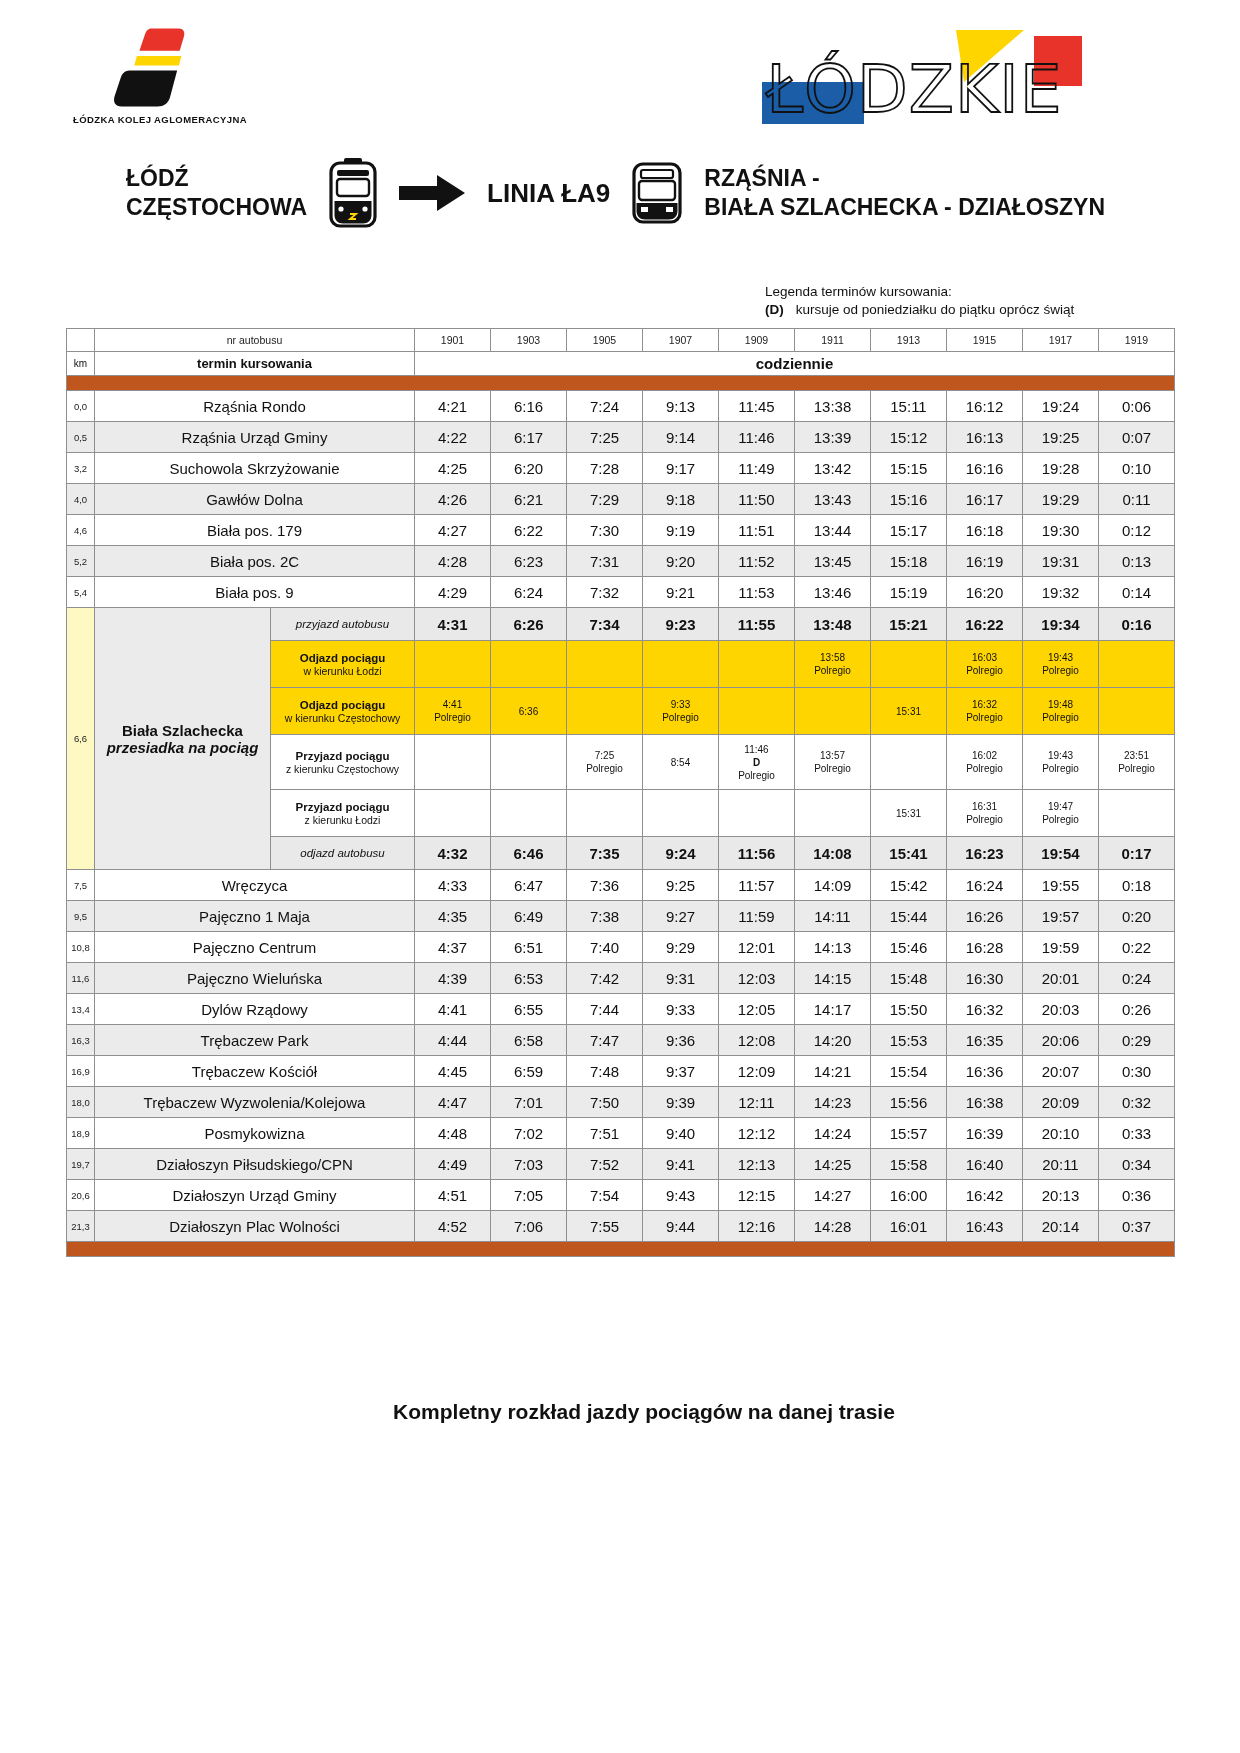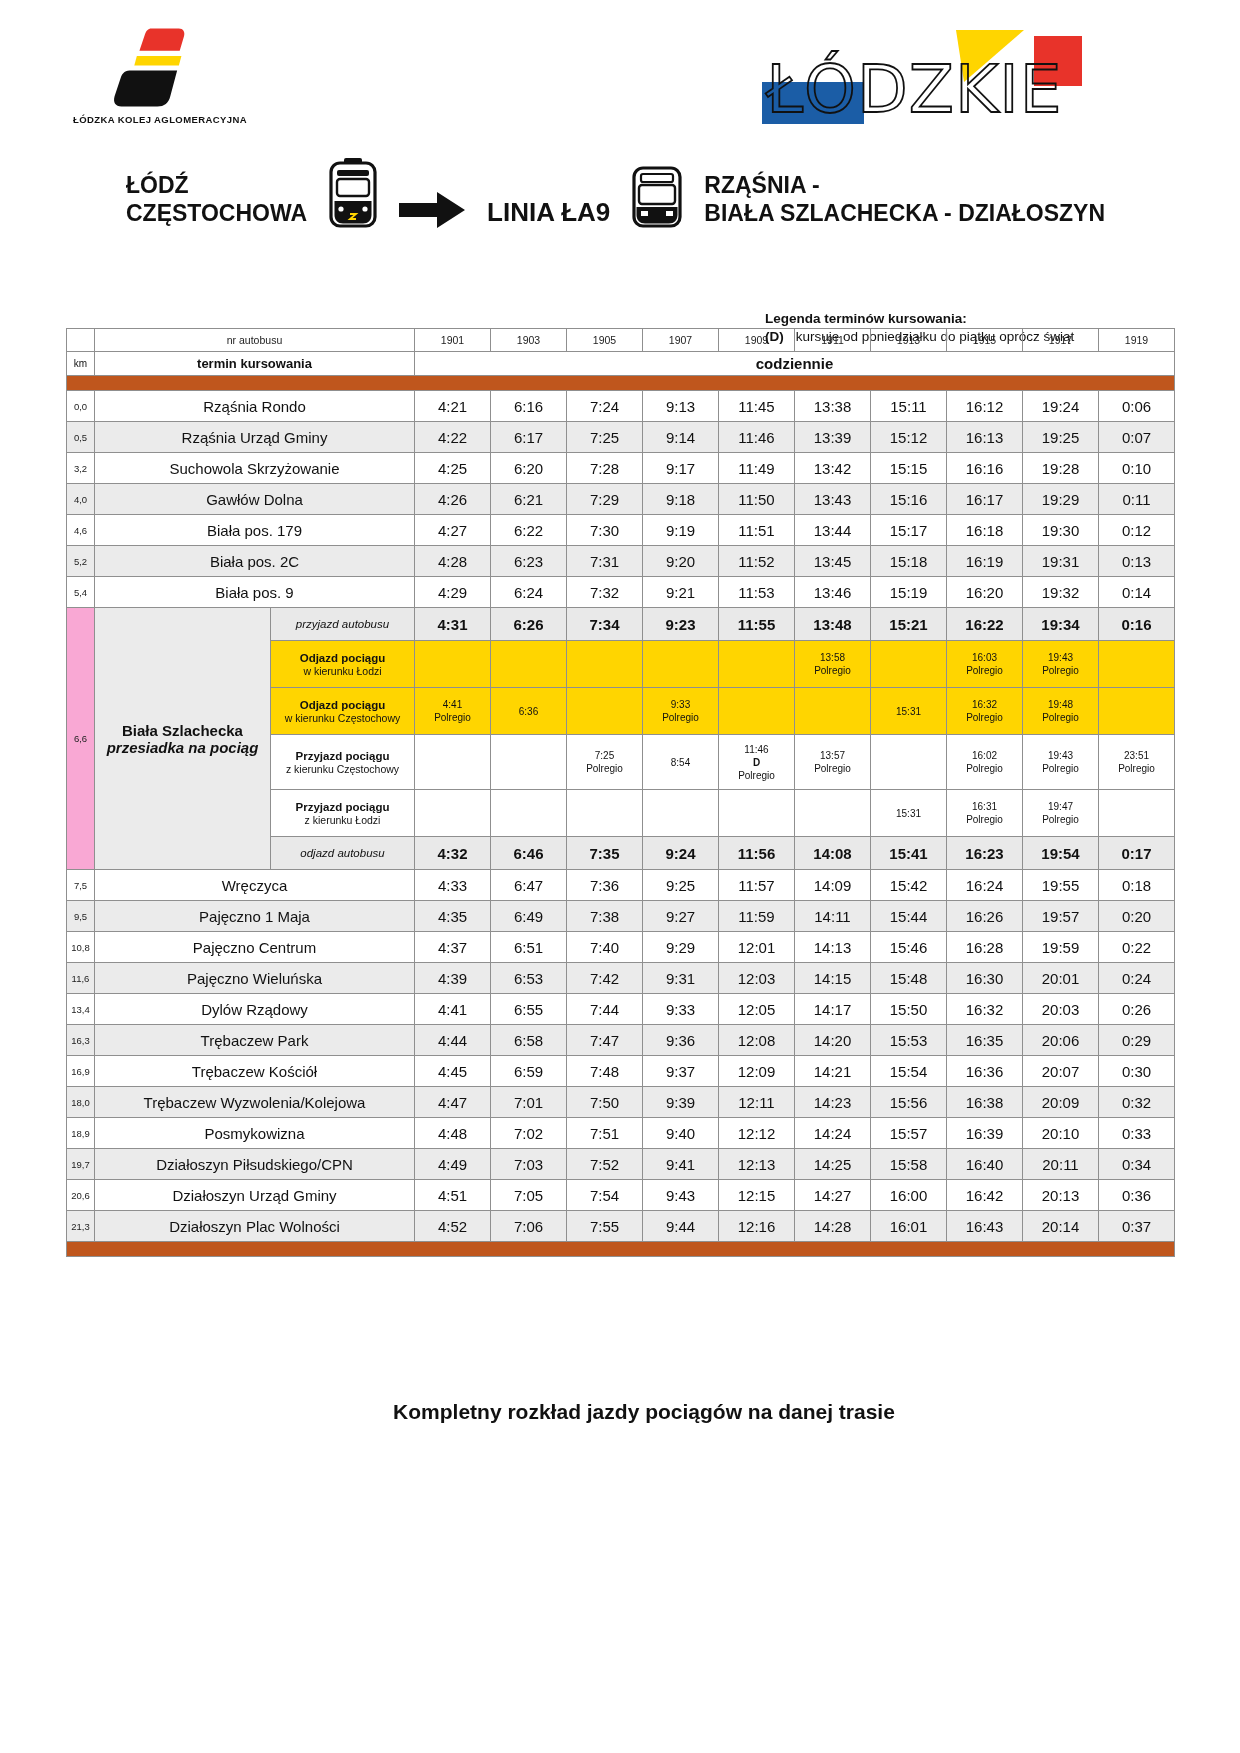--- a/index.html
+++ b/index.html
@@ -9,48 +9,48 @@
   
   .lka-logo{position:absolute;left:60px;top:26px;width:200px;text-align:center;}
   .lka-logo svg{display:block;margin:0 auto;}
   .lka-caption{margin-top:4px;font-size:9.5px;font-weight:bold;letter-spacing:.4px;white-space:nowrap;}
   .title-block{position:absolute;left:225px;top:40px;width:480px;text-align:center;}
   .title-block h1{margin:0;font-size:44px;font-weight:800;letter-spacing:-1px;line-height:1.05;}
   .title-block .subtitle{margin-top:6px;font-size:20px;font-weight:bold;}
   .lodzkie-logo{position:absolute;left:760px;top:20px;width:330px;height:118px;}
 
   
-  .route-banner{position:absolute;left:126px;top:158px;display:flex;align-items:flex-end;gap:22px;}
+  .route-banner{position:absolute;left:126px;top:158px;display:flex;align-items:center;gap:22px;}
   .route-origin,.route-dest{font-size:23px;font-weight:800;line-height:1.25;white-space:nowrap;}
   .route-line{font-size:26px;font-weight:800;white-space:nowrap;}
 
   
   .legend{position:absolute;left:765px;top:284px;font-size:13.5px;}
-  .legend-title{font-weight:bold;margin-bottom:3px;margin-top:27px;}
+  .legend-title{font-weight:normal;margin-bottom:3px;}
   .legend-symbol{font-weight:bold;margin-right:12px;}
 
   
   table#timetable{position:absolute;left:66px;top:328px;width:1108px;border-collapse:collapse;table-layout:fixed;}
   #timetable td{border:1px solid #8f8f8f;text-align:center;vertical-align:middle;padding:0;overflow:hidden;}
   td.spacer{border:none;background:#fff;}
   tr.h1 td{height:22px;font-size:10.5px;color:#222;}
   td.nr-label{font-size:10.5px;}
   tr.h2 td{height:23px;}
   td.km-head{font-size:10px;}
   td.term{font-weight:bold;font-size:13px;}
   td.codz{font-weight:bold;font-size:15px;}
   td.bar{height:14px;background:#bf561d;border:1px solid #bf561d;}
   tr.stop td{height:30px;}
   tr.stop.alt td{background:#ebebeb;}
   td.km{font-size:9.5px;text-align:right;padding-right:4px;color:#222;}
   td.stop-name{text-align:left;padding-left:9px;font-size:15px;white-space:nowrap;}
   td.time{font-size:15px;}
 
   
-  td.t-km{background:#f9a8d4;}
+  td.t-km{background:#fef9c3;}
   td.t-name{background:#ebebeb;text-align:left;padding-left:9px;}
   .tn1{font-weight:bold;font-size:15px;}
   .tn2{font-weight:bold;font-style:italic;font-size:15px;}
   tr.t-bus td.t-label{background:#e9e9e9;font-style:italic;font-size:11.5px;text-align:right;padding-right:7px;}
   tr.t-bus td.t-cell{background:#e9e9e9;font-weight:bold;font-size:15px;}
   tr.t0 td{height:32px;} tr.t1 td{height:46px;} tr.t2 td{height:46px;}
   tr.t3 td{height:54px;} tr.t4 td{height:46px;} tr.t5 td{height:32px;}
   tr.t-yellow td{background:#ffd500;border:2px solid #000;}
   tr.t-white td{background:#fff;border:2px solid #000;}
   tr.t-yellow td.t-label,tr.t-white td.t-label{text-align:right;padding-right:7px;}

